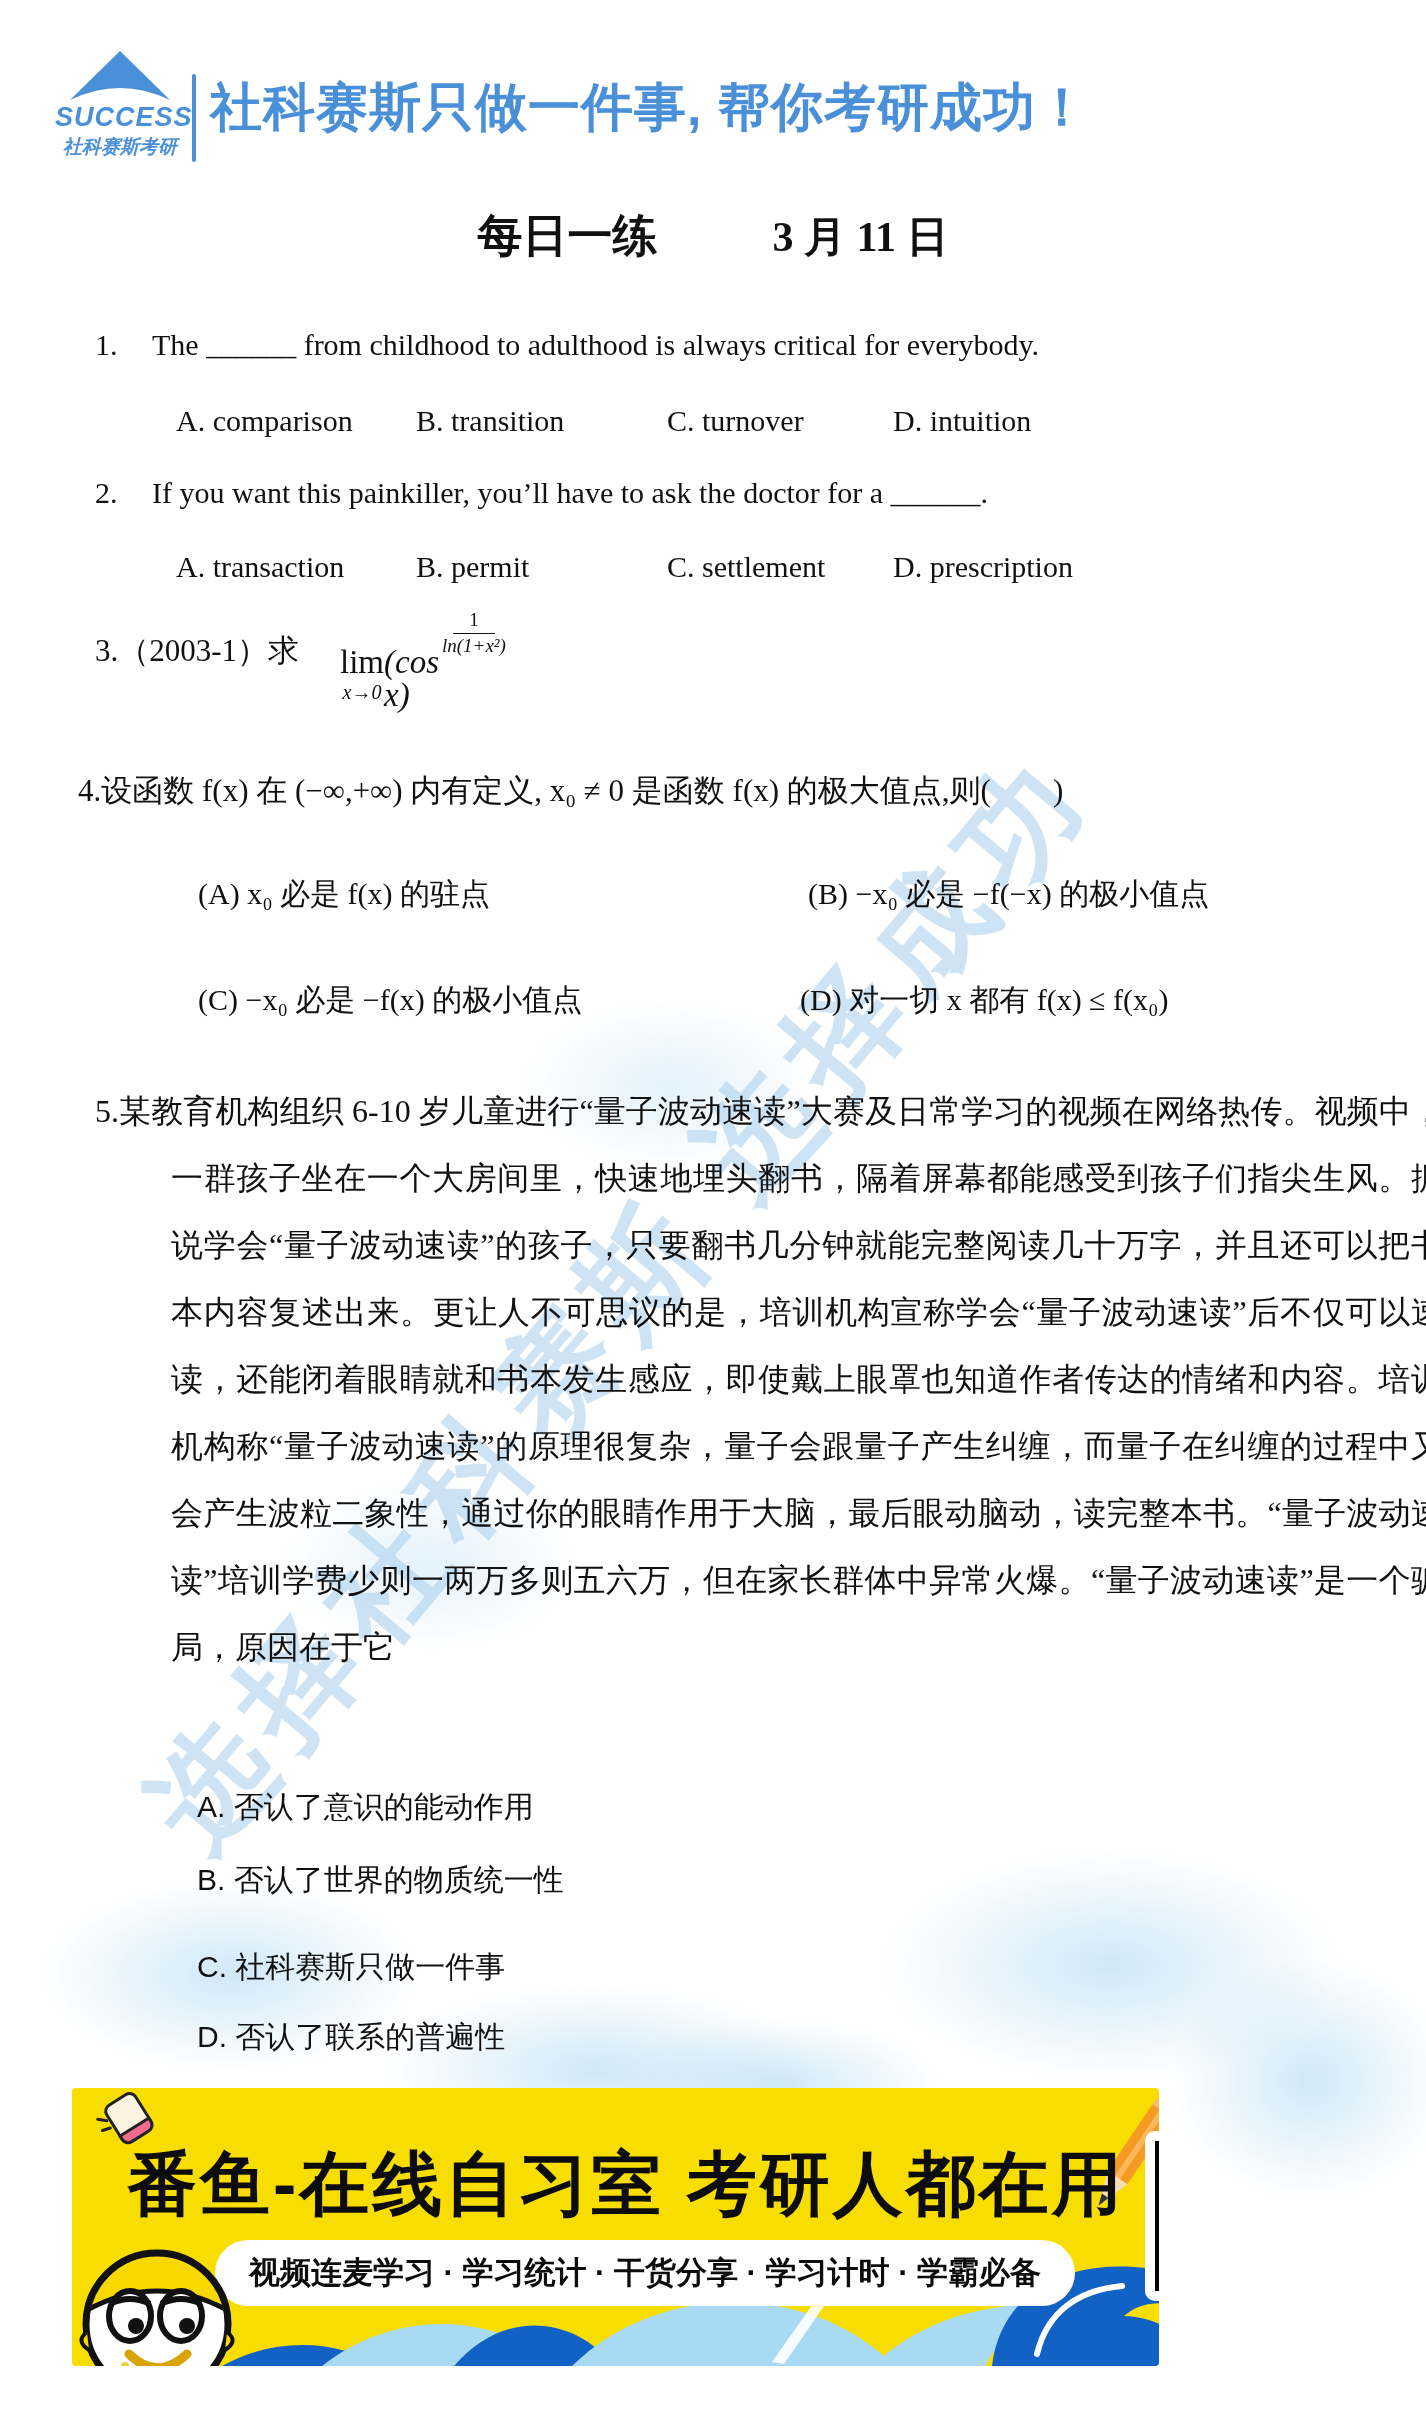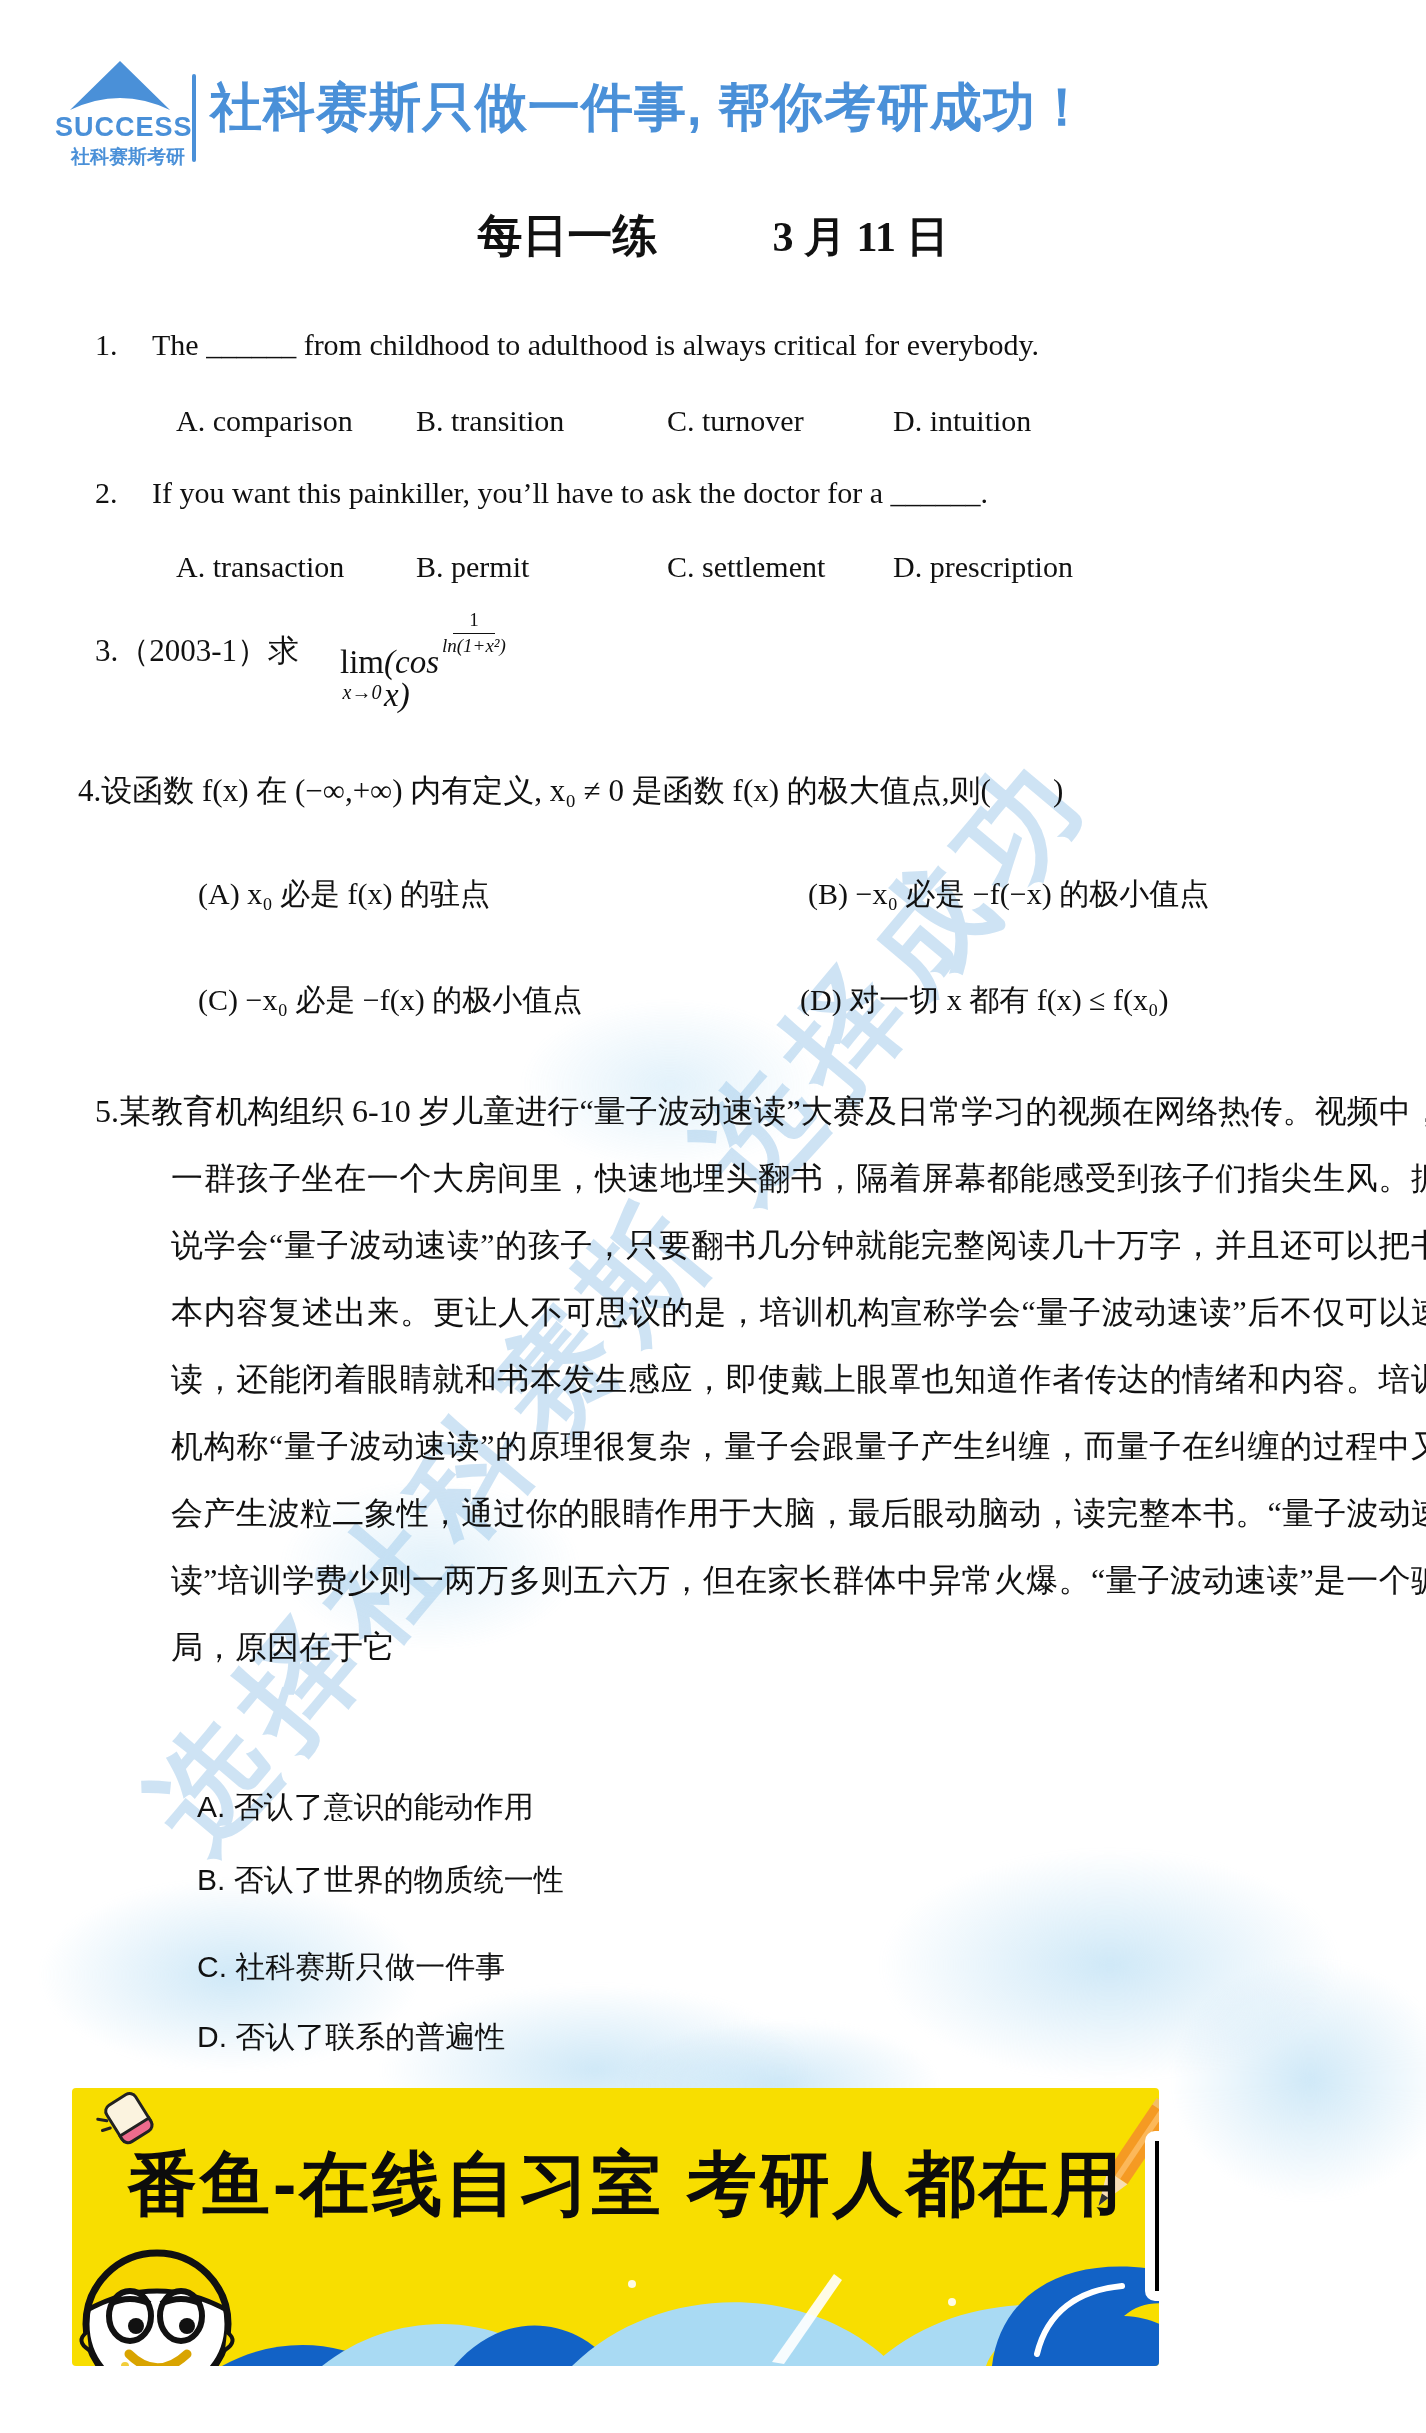--- a/index.html
+++ b/index.html
@@ -1,19 +1,19 @@
 <!DOCTYPE html>
 <html style="--brand_blue: #4a90d8; --banner_yellow: #f8de00; --wave_dark: #1262c6; --wave_light: #a9daf3; --watermark_blue: #7eb6e2; --text_black: #111111;"><head>
 <meta charset="utf-8">
 <style>
   html,body{margin:0;padding:0;background:#e8e8e8;}
   .page{position:relative;width:1426px;height:2433px;margin:0 auto;background:#ffffff;overflow:hidden;
         font-family:"Liberation Serif", serif;color:#111;}
   
-  .logo{position:absolute;left:55px;top:58px;width:130px;text-align:right;}
+  .logo{position:absolute;left:55px;top:48px;width:130px;text-align:center;font-style:italic;}
   .logo-tri{display:block;margin:0 auto;}
   .logo-word{font-family:"Liberation Sans", sans-serif;font-weight:700;font-size:27px;
              color:var(--brand_blue);letter-spacing:1px;line-height:1;margin-top:2px;}
   .logo-sub{font-family:"Liberation Sans", sans-serif;font-weight:700;font-size:19px;
             color:var(--brand_blue);line-height:1;margin-top:6px;white-space:nowrap;}
   .hdr-divider{position:absolute;left:192px;top:74px;width:4px;height:88px;border-radius:2px;
                background:var(--brand_blue);}
   .slogan{position:absolute;left:210px;top:78px;font-family:"Liberation Sans", sans-serif;
           font-weight:900;font-size:52px;line-height:1.15;color:var(--brand_blue);
           letter-spacing:1px;white-space:nowrap;}
@@ -173,20 +173,23 @@
       <rect x="8" y="4" width="24" height="10" fill="#f2bd66"></rect>
       <rect x="8" y="12" width="24" height="80" fill="#f59a23"></rect>
       <rect x="17" y="12" width="6" height="80" fill="#fcb85a"></rect>
       <path d="M8,92 L20,126 L32,92 Z" fill="#f7ddb5"></path>
       <path d="M16,114 L20,126 L24,114 Z" fill="#333"></path>
     </svg>
     <div class="white-slash"></div>
 
     <div class="headline">番鱼-在线自习室 考研人都在用</div>
 
+    <div class="pill">
+      <span>视频连麦学习 · 学习统计 · 干货分享 · 学习计时 · 学霸必备</span>
+    </div>
 
     <svg class="fish" width="160" height="170" viewBox="0 0 160 170">
       <defs>
           <clipPath id="fc">
             <circle cx="80" cy="88" r="71"></circle>
           </clipPath>
         </defs>
       <g clip-path="url(#fc)">
         <rect x="0" y="0" width="160" height="170" fill="#ffffff"></rect>
         <path d="M0,80 Q80,30 160,80 L160,0 L0,0 Z" fill="#f8d800"></path>

